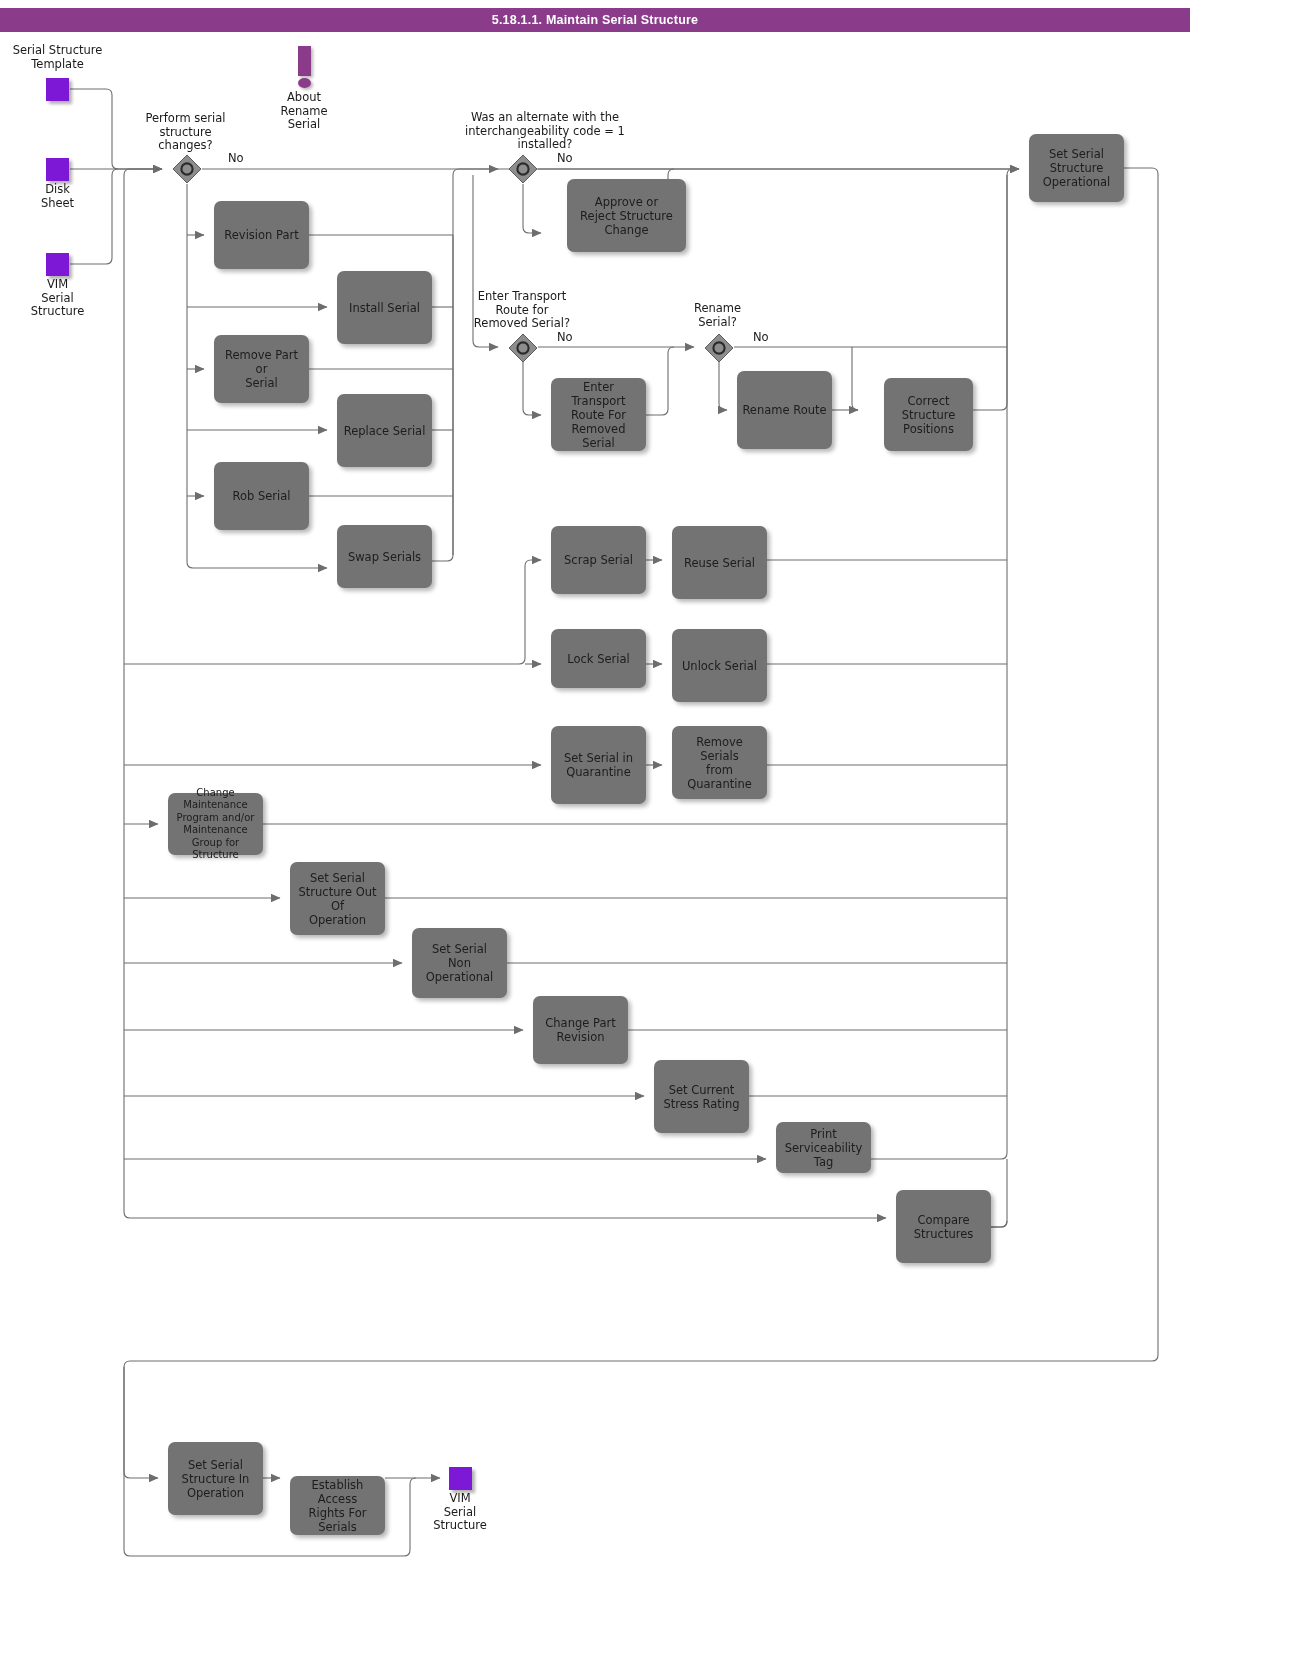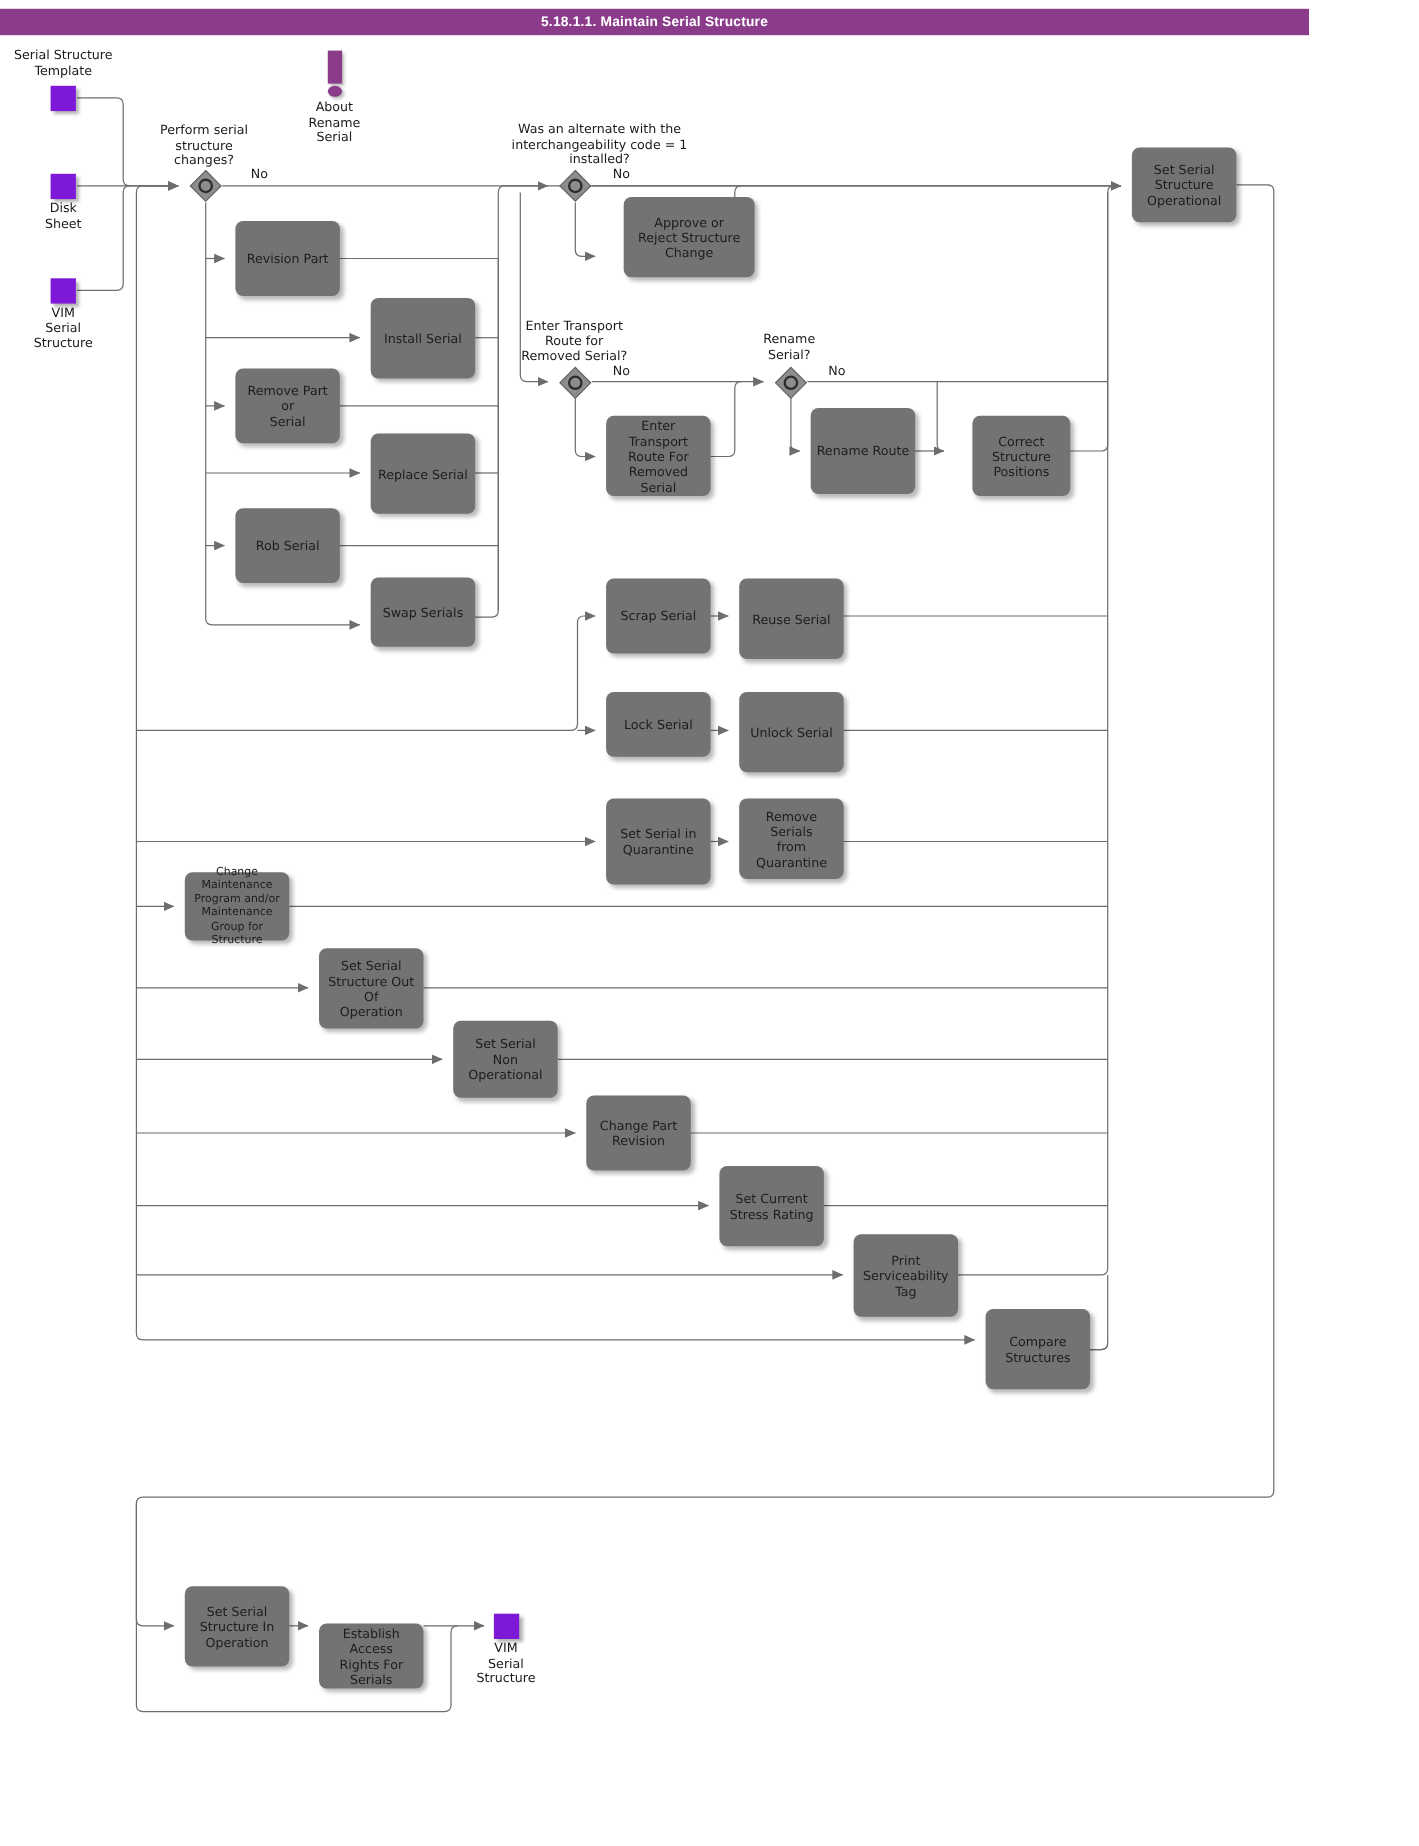--- a/index.html
+++ b/index.html
@@ -255,21 +255,21 @@
   <div class="task" style="left:290px;top:862px;width:95px;height:73px;white-space:pre-line;">Set Serial
 Structure Out Of
 Operation</div>
   <div class="task" style="left:412px;top:928px;width:95px;height:70px;white-space:pre-line;">Set Serial
 Non
 Operational</div>
   <div class="task" style="left:533px;top:996px;width:95px;height:68px;white-space:pre-line;">Change Part
 Revision</div>
   <div class="task" style="left:654px;top:1060px;width:95px;height:73px;white-space:pre-line;">Set Current
 Stress Rating</div>
-  <div class="task" style="left:776px;top:1122px;width:95px;height:75px;white-space:pre-line;">Print
+  <div class="task" style="left:776px;top:1122px;width:95px;height:51px;white-space:pre-line;">Print
 Serviceability
 Tag</div>
   <div class="task" style="left:896px;top:1190px;width:95px;height:73px;white-space:pre-line;">Compare
 Structures</div>
 
   <div class="task" style="left:168px;top:1442px;width:95px;height:73px;white-space:pre-line;">Set Serial
 Structure In
 Operation</div>
   <div class="task" style="left:290px;top:1476px;width:95px;height:59px;white-space:pre-line;">Establish Access
 Rights For

